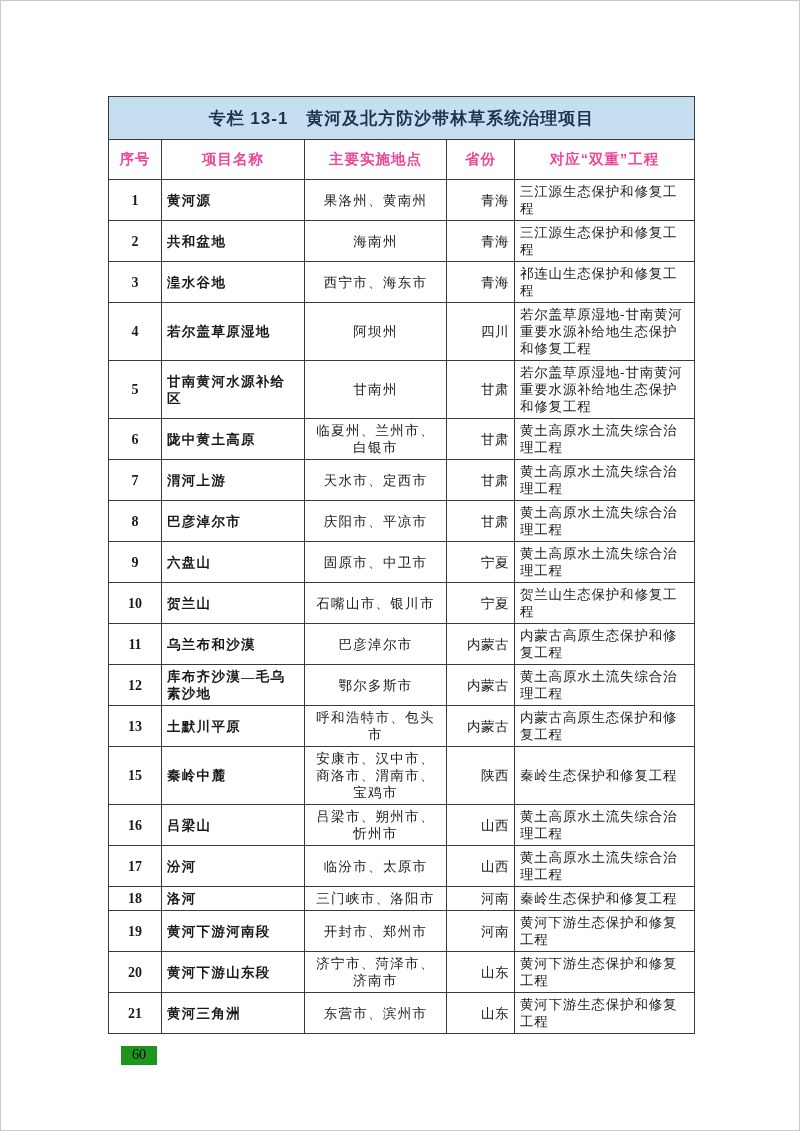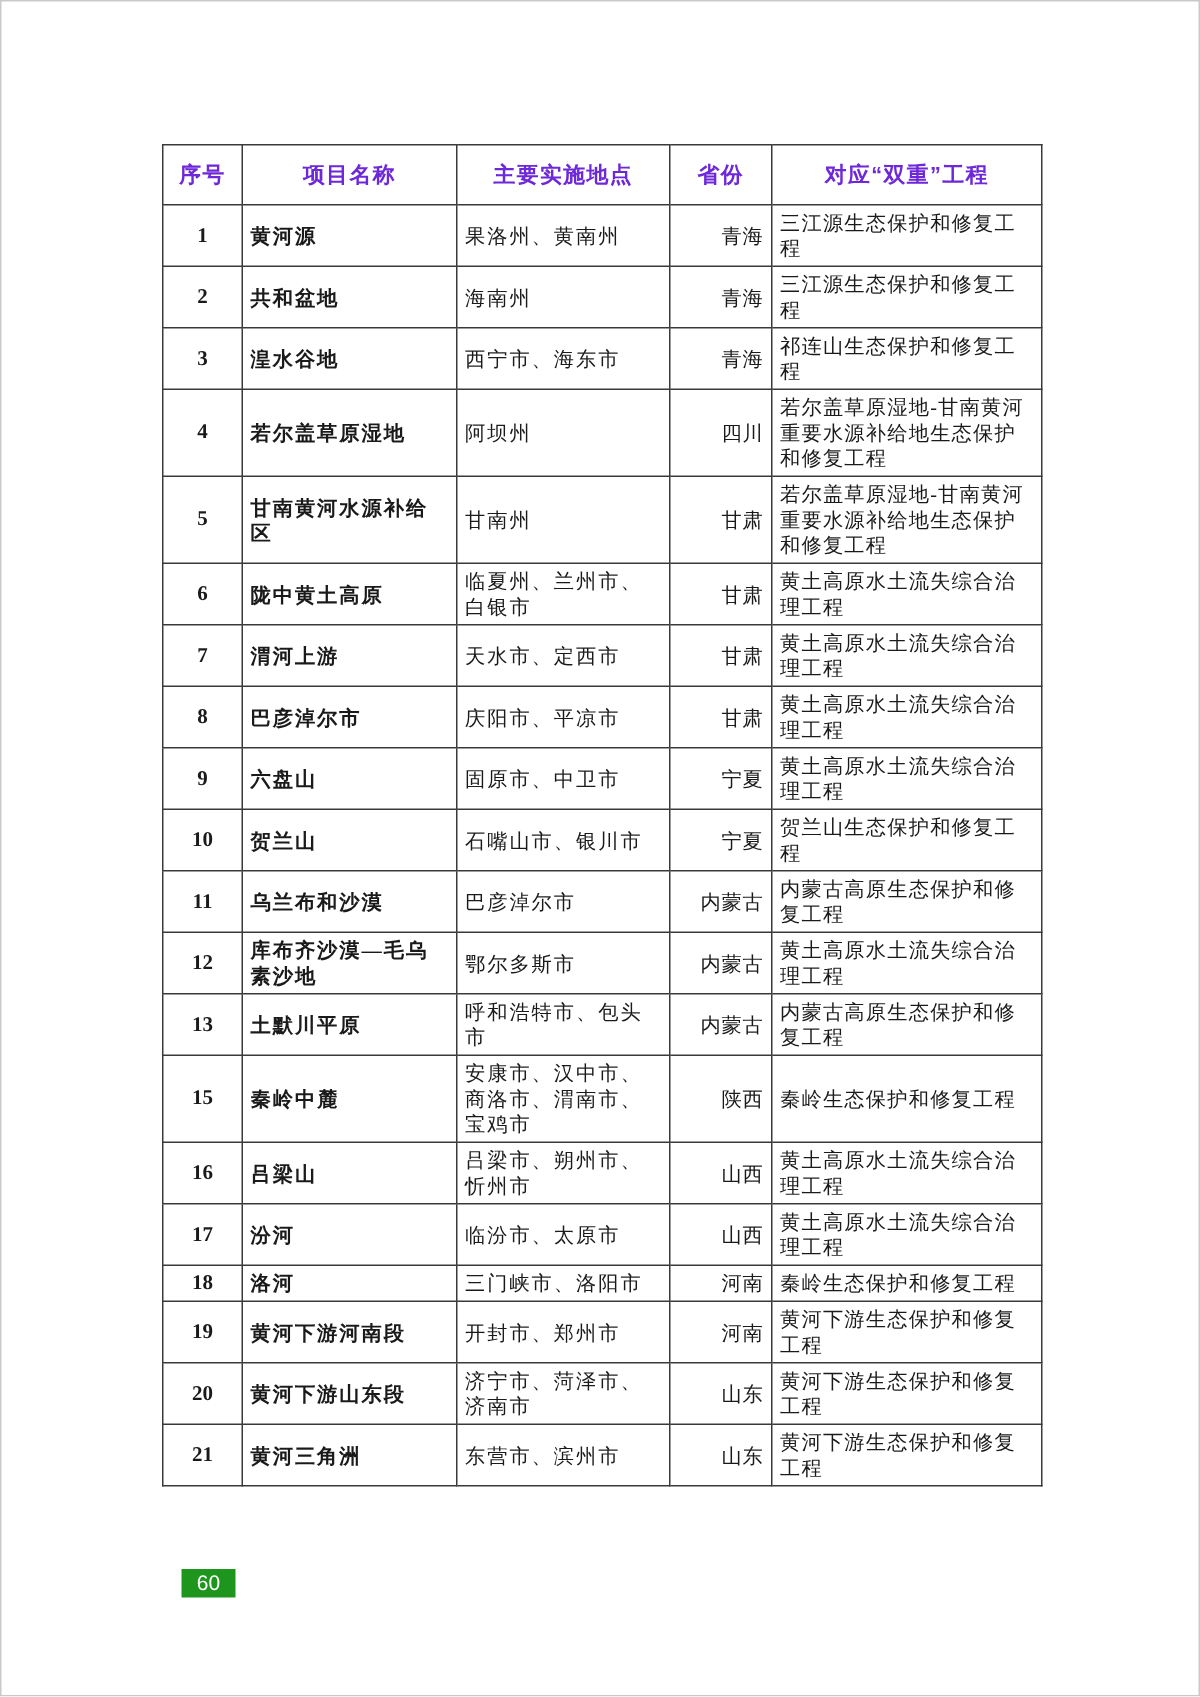--- a/index.html
+++ b/index.html
@@ -32,69 +32,72 @@
     font-weight:bold;
     text-align:center;
     vertical-align:middle;
     white-space:pre-wrap;
     letter-spacing:1px;
     border-bottom:2px solid #3a3a3a;
   }
   tr.header-row th{
     height:40px;
     background:#ffffff;
-    color:#6d28d9;
+    color:#ec4899;
     font-family:"Liberation Sans", sans-serif;
     font-size:14.5px;
     font-weight:bold;
     text-align:center;
     vertical-align:middle;
     letter-spacing:1px;
   }
   tbody td{
     font-size:13.5px;
     line-height:17px;
     color:#1a1a1a;
     padding:3px 5px;
     vertical-align:middle;
     letter-spacing:1.3px;
     word-break:break-all;
   }
   td.c0{ text-align:center; font-weight:bold; font-size:14px; letter-spacing:0; }
   td.c1{ text-align:left;font-weight:bold; }
-  td.c2{ text-align:left;margin-left:43px; }
+  td.c2{ text-align:center;margin-left:43px; }
   td.c3{ text-align:right; letter-spacing:0.5px; }
   td.c4{ text-align:left; letter-spacing:0.8px; }
   col.w0{width:53px;} col.w1{width:143px;} col.w2{width:142px;} col.w3{width:68px;} col.w4{width:180px;}
   .page-number-badge{
     position:absolute;
     left:120px;top:1045px;
     min-width:22px;
     padding:1px 7px 2px 7px;
     background:#1e961e;
-    color:#ffffff;
-    font-family:Liberation Sans, sans-serif;
+    color:#000000;
+    font-family:Liberation Serif, serif;
     font-size:14px;
     text-align:center;
   }
 </style>
 </head>
 <body>
 
 <div class="page">
 
   <table class="box">
     <colgroup>
       <col class="w0">
         <col class="w1">
         <col class="w2">
         <col class="w3">
         <col class="w4">
     </colgroup>
     <thead>
+      <tr>
+        <th class="title-cell" colspan="5">专栏 13-1　黄河及北方防沙带林草系统治理项目</th>
+      </tr>
       <tr class="header-row">
         <th>序号</th>
         <th>项目名称</th>
         <th>主要实施地点</th>
         <th>省份</th>
         <th>对应“双重”工程</th>
       </tr>
     </thead>
     <tbody>
         <tr>

